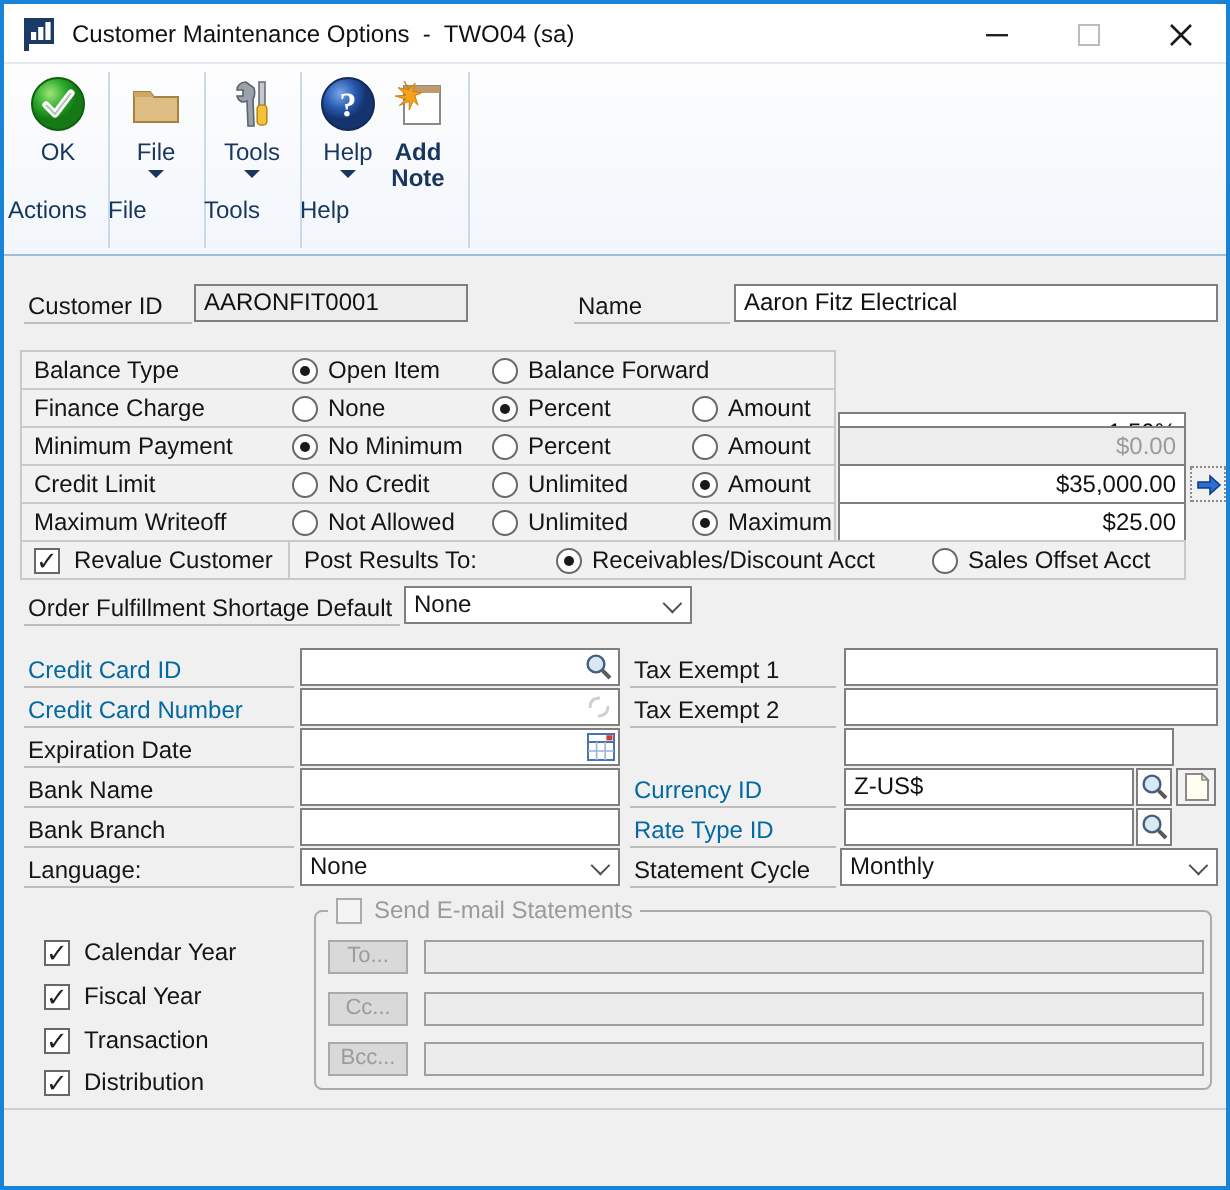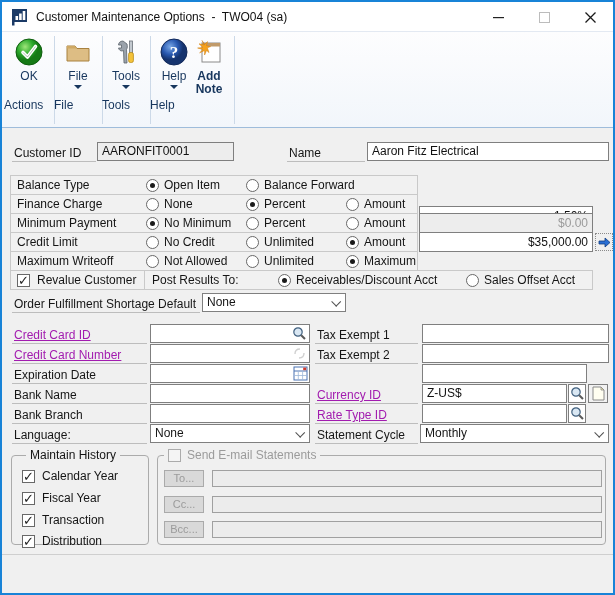--- a/index.html
+++ b/index.html
@@ -14,21 +14,21 @@
   
   .ribbon{position:absolute;left:0;top:30px;right:0;height:96px;background:linear-gradient(#fdfdfe,#f2f6fb);border-bottom:1px solid #9ebcdb;}
   .rb-btn{position:absolute;top:5px;width:44px;display:flex;flex-direction:column;align-items:center;cursor:default;}
   .rb-btn .icn{width:30px;height:30px;}
   .rb-btn .lbl{margin-top:3px;font-size:12px;color:#17365d;line-height:13px;text-align:center;}
   .rb-arrow{margin-top:2px;width:0;height:0;border-left:4px solid transparent;border-right:4px solid transparent;border-top:4px solid #17365d;}
   .rb-sep{position:absolute;top:4px;width:1px;height:88px;background:#ccd9e8;}
   .rb-band-label{position:absolute;top:64px;height:18px;font-size:12px;color:#17365d;line-height:18px;}
   
   .prompt{position:absolute;height:17px;line-height:16px;border-bottom:1px solid #bdbdbd;color:#161616;padding-left:2px;}
-  .link{color:#a21caf;text-decoration:underline;}
+  .link{color:#0369a1;}
   .field{position:absolute;background:#fff;border:1px solid #7f7f7f;line-height:17px;padding:0 4px;color:#111;}
   .field.gray{background:#ededed;}
   .field.dis{background:#ededed;color:#9a9a9a;}
   .field.num{text-align:right;}
   .dd{position:absolute;background:#fff;border:1px solid #7f7f7f;line-height:17px;padding:0 4px;}
   .dd .chv{position:absolute;right:6px;top:5px;width:7px;height:7px;border-right:1.4px solid #505050;border-bottom:1.4px solid #505050;transform:rotate(45deg) translateY(-1px);}
   .radio{display:inline-flex;align-items:center;gap:5px;}
   .rb-c{width:13px;height:13px;border:1px solid #686868;border-radius:50%;background:#fff;position:relative;flex:none;}
   .radio.on .rb-c::after{content:'';position:absolute;inset:3px;border-radius:50%;background:#1a1a1a;}
   .cb{width:13px;height:13px;border:1px solid #686868;background:#fff;position:relative;flex:none;display:inline-block;}
@@ -231,20 +231,21 @@
       </span>
     <span class="radio" style="position:absolute;left:235px;top:2px;">
         <span class="rb-c"></span>
         <span>Unlimited</span>
       </span>
     <span class="radio on" style="position:absolute;left:335px;top:2px;">
         <span class="rb-c"></span>
         <span>Maximum</span>
       </span>
   </div>
+  <div class="field num" style="left:417px;top:249px;width:174px;height:20px;line-height:18px;">$25.00</div>
 
   <div class="optrow" style="left:8px;top:268px;width:583px;height:20px;">
     <span style="position:absolute;left:6px;top:3px;" class="cb on"></span>
     <span style="position:absolute;left:26px;top:2px;">Revalue Customer</span>
     <div class="vdiv" style="left:133px;top:0;height:18px;"></div>
     <span style="position:absolute;left:141px;top:2px;">Post Results To:</span>
     <span class="radio on" style="position:absolute;left:267px;top:2px;">
         <span class="rb-c"></span>
         <span>Receivables/Discount Acct</span>
       </span>
@@ -333,23 +334,20 @@
         <line x1="9.2" y1="9.2" x2="13" y2="13" stroke="#5a5a5a" stroke-width="2"></line>
       </svg>
   </div>
 
   <div class="prompt" style="left:313px;top:425px;width:103px;">Statement Cycle</div>
   <div class="dd" style="left:418px;top:422px;width:189px;height:19px;">
     <span>Monthly</span>
     <span class="chv"></span>
   </div>
 
-  <div class="grp" style="left:9px;top:453px;width:138px;height:90px;">
-    <span class="grp-legend" style="left:14px;">Maintain History</span>
-  </div>
   <div class="mh-item" style="left:20px;top:467px;">
       <span class="cb on"></span>
       <span>Calendar Year</span>
     </div>
   <div class="mh-item" style="left:20px;top:489px;">
       <span class="cb on"></span>
       <span>Fiscal Year</span>
     </div>
   <div class="mh-item" style="left:20px;top:511px;">
       <span class="cb on"></span>

